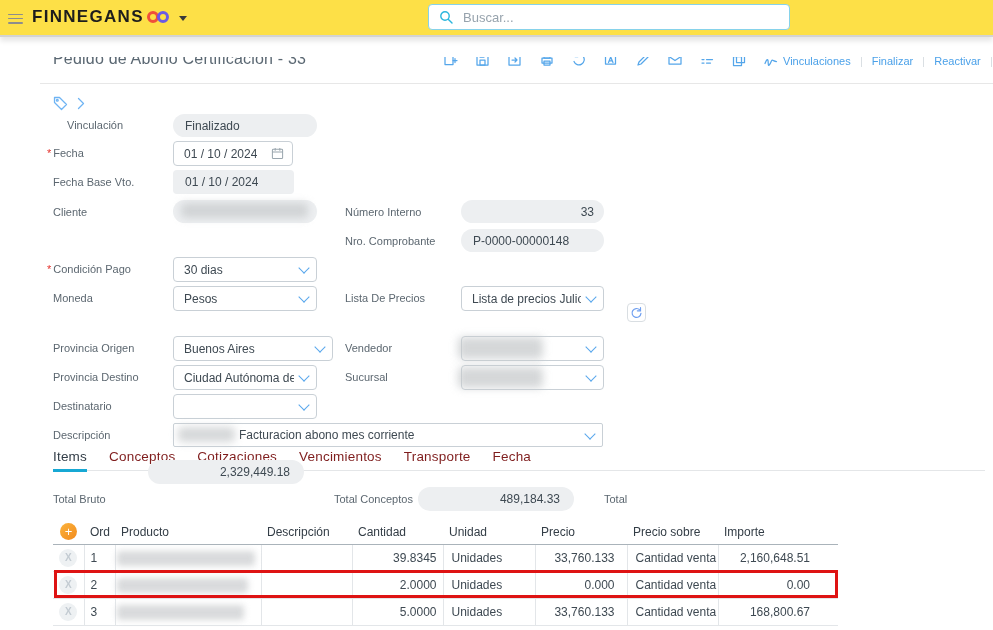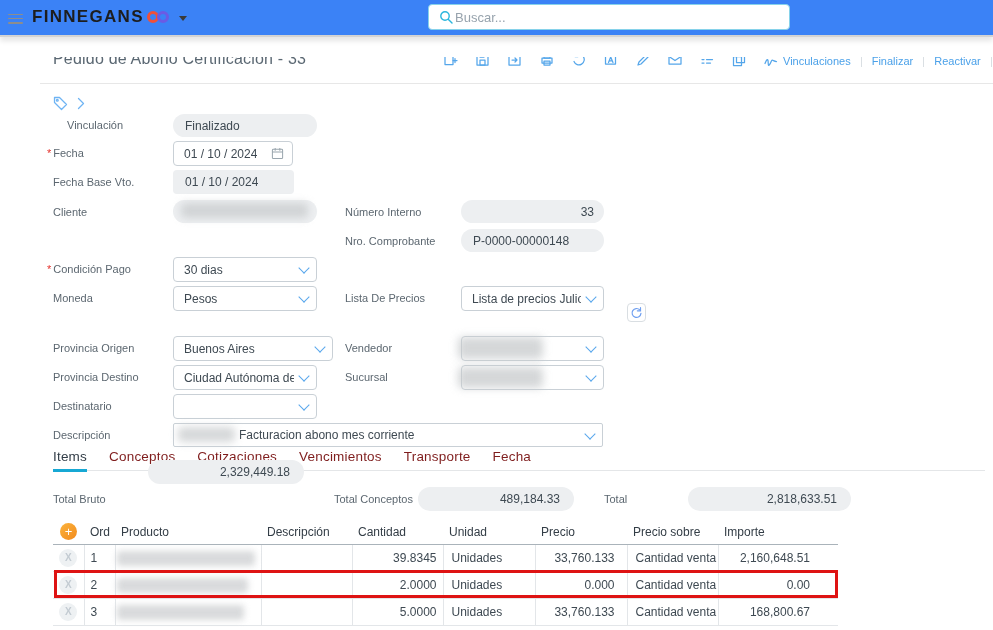--- a/index.html
+++ b/index.html
@@ -1,32 +1,32 @@
 <!DOCTYPE html>
 <html><head>
 <meta charset="utf-8">
 <style>
   html,body{margin:0;padding:0;background:#fff;font-family:"Liberation Sans",sans-serif;}
   #app{position:relative;width:993px;height:630px;background:#fff;overflow:hidden;}
 
   
-  .navbar{position:absolute;top:0;left:0;right:0;height:35px;background:#3b82f6;
+  .navbar{position:absolute;top:0;left:0;right:0;height:35px;background:#fde047;
           border-bottom:2px solid #d3d3d3;box-shadow:0 4px 5px rgba(0,0,0,.10);z-index:8;}
   .burger{position:absolute;left:8px;top:11px;width:15px;cursor:pointer;}
   .burger i{display:block;height:1.6px;background:#8d8d8d;margin:2.6px 0;border-radius:1px;}
   .brand{position:absolute;left:32px;top:7px;font-size:17px;font-weight:bold;
          letter-spacing:1.3px;color:#1d1d1d;white-space:nowrap;}
   .infinity{position:absolute;left:147px;top:11px;width:26px;height:14px;}
   .ring{position:absolute;border-radius:50%;width:6px;height:6px;}
   .ring.o{left:0;top:0;border:3.6px solid #f0503a;}
   .ring.p{left:10px;top:0;border:3.6px solid #6b5be4;}
   .caret{position:absolute;left:179px;top:16px;width:0;height:0;
          border-left:4px solid transparent;border-right:4px solid transparent;border-top:5px solid #3a3a3a;}
   .search{position:absolute;left:428px;top:4px;width:362px;height:26px;border:1px solid #86d2ea;
-          border-radius:4px;display:flex;align-items:center;gap:0;padding:0 10px;box-sizing:border-box;background:#fff;}
+          border-radius:4px;display:flex;align-items:center;gap:8px;padding:0 10px;box-sizing:border-box;background:#fff;}
   .search input{border:none;outline:none;flex:1;font-size:13px;color:#333;font-family:inherit;background:transparent;}
   .search input::placeholder{color:#97a3ad;}
 
   
   .title-strip{position:absolute;left:0;right:0;top:57px;height:26px;overflow:hidden;z-index:2;}
   .title-strip-inner{position:relative;height:46px;margin-top:-7px;}
   .ptitle{position:absolute;left:53px;top:0;font-size:16px;color:#5b6873;letter-spacing:.2px;white-space:nowrap;}
   .ticons{position:absolute;left:443px;top:2px;display:flex;gap:16px;}
   .ticon{width:16px;height:16px;display:inline-flex;}
   .ticon svg{stroke:#55a6ea;fill:none;stroke-width:1.25;stroke-linecap:round;stroke-linejoin:round;}
@@ -320,23 +320,20 @@
 
   <div class="label" style="left:53px;top:493px">Total Bruto</div>
   <div class="tpill" style="left:148px;top:460px;width:156px">
     <span>2,329,449.18</span>
   </div>
   <div class="label" style="left:334px;top:493px">Total Conceptos</div>
   <div class="tpill" style="left:418px;top:487px;width:156px">
     <span>489,184.33</span>
   </div>
   <div class="label" style="left:604px;top:493px">Total</div>
-  <div class="tpill" style="left:688px;top:487px;width:163px">
-    <span>2,818,633.51</span>
-  </div>
 
   <table class="items">
     <colgroup>
       <col style="width:31px">
         <col style="width:31px">
         <col style="width:146px">
         <col style="width:91px">
       <col style="width:91px">
         <col style="width:92px">
         <col style="width:92px">

